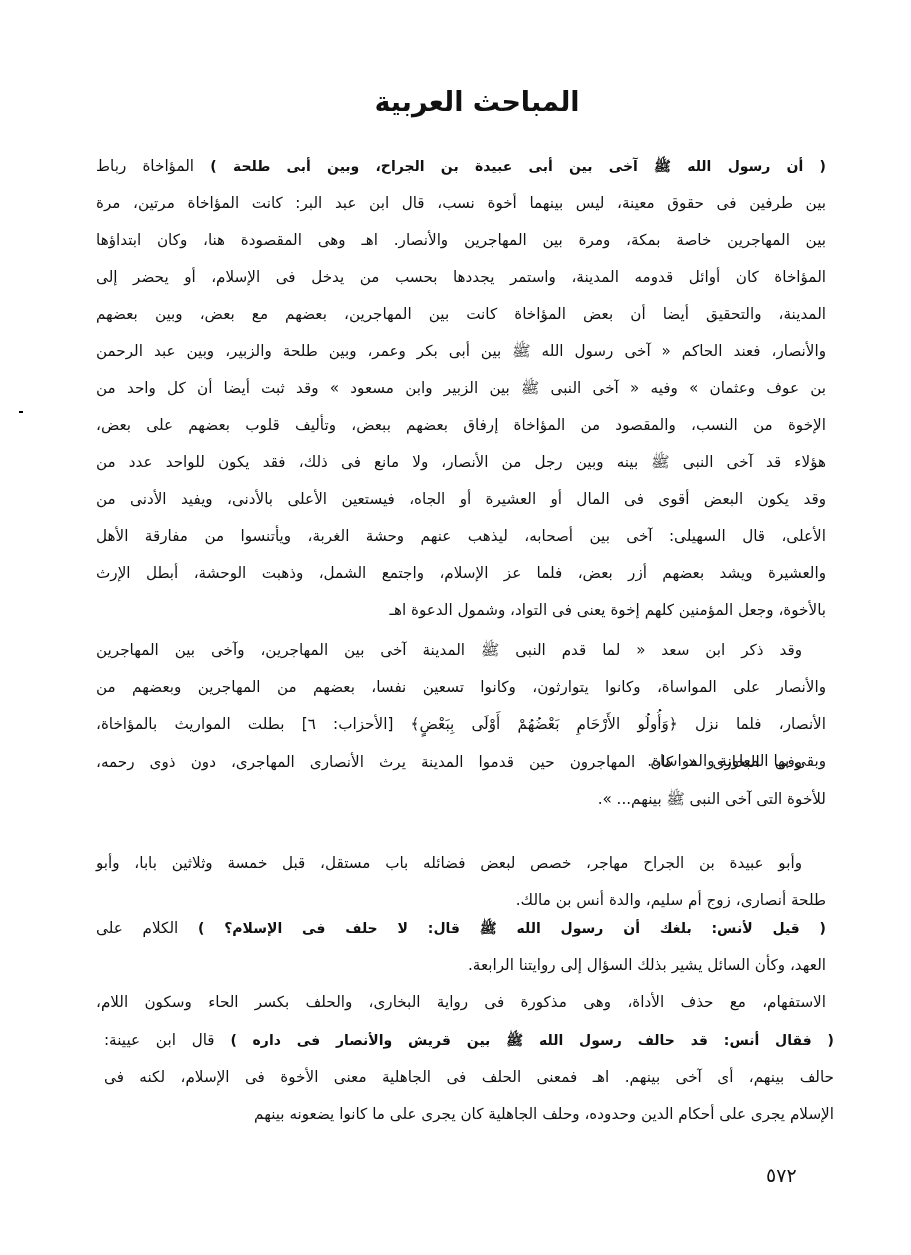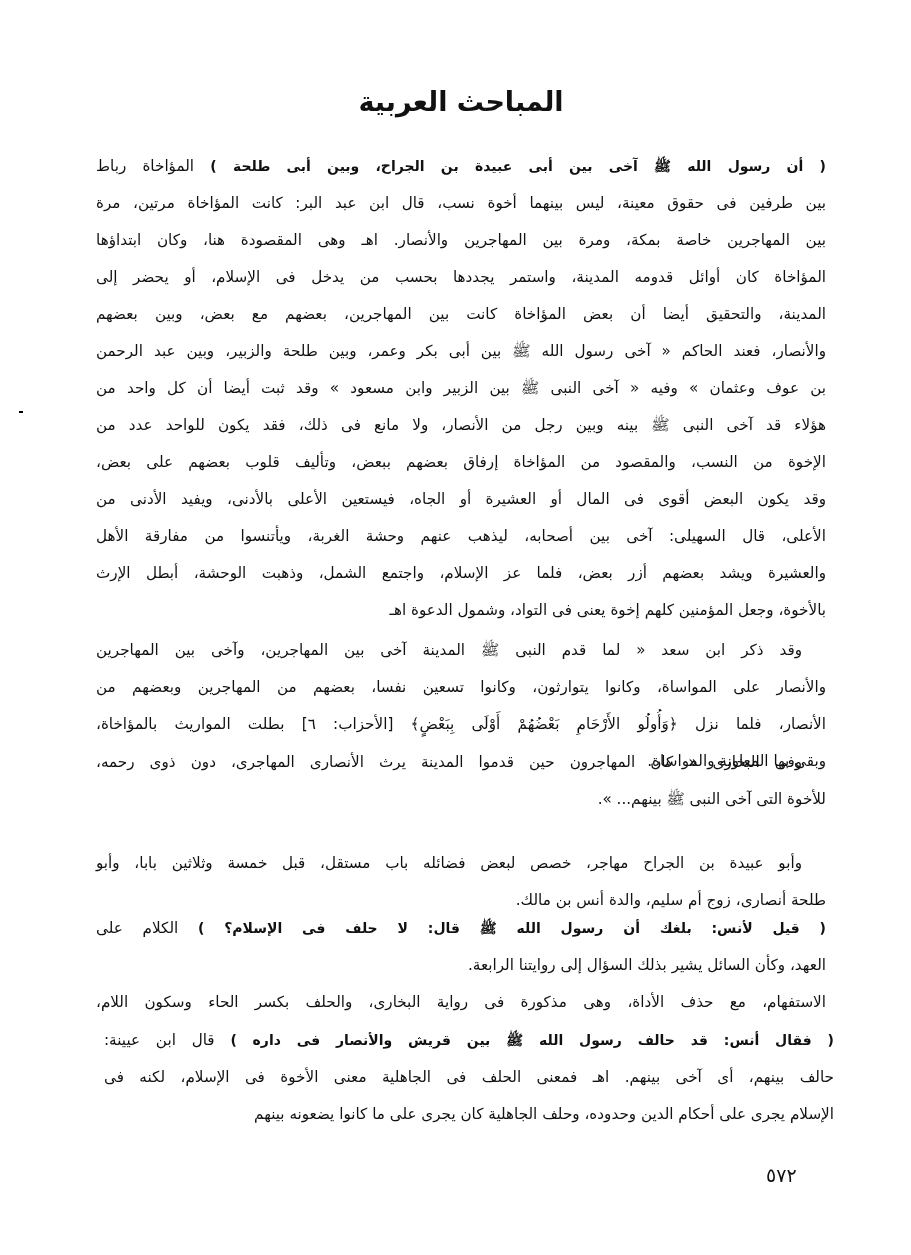--- a/index.html
+++ b/index.html
@@ -2,21 +2,21 @@
 <html><head>
 <meta charset="utf-8">
 <style>
   html, body { margin: 0; padding: 0; background: #ffffff; }
   body {
     width: 911px; height: 1255px; position: relative; overflow: hidden;
     font-family: "DejaVu Sans", sans-serif; color: #111;
   }
   .page { position: absolute; left: 96px; top: 0; width: 730px; direction: rtl; }
   .title {
-    position: absolute; top: 86px; left: 0; width: 730px; text-align: center;
+    position: absolute; top: 86px; left: 16px; width: 730px; text-align: center;
     font-size: 27px; font-weight: bold; letter-spacing: 0;
   }
   .para { position: absolute; left: 0; width: 730px; font-size: 15.2px; line-height: 37px; text-align: justify; text-align-last: right; }
   .para .line { display: block; white-space: nowrap; text-align: justify; text-align-last: justify; }
   .para .line.last { text-align-last: right; }
   .para .line.indent { padding-right: 24px; }
   .hl { font-weight: bold; font-size: 14px; }
   .plain { font-weight: normal; }
   .pagenum { position: absolute; top: 1164px; left: 766px; font-size: 19px; direction: rtl; }
   .stray { position: absolute; left: 19px; top: 411px; width: 4px; height: 2px; background: #000; }
@@ -28,22 +28,22 @@
   <div class="title">المباحث العربية</div>
   <div id="body-text">
       <div class="para" style="top: 148px;">
         <span class="line"><span class="hl">( أن رسول الله ﷺ آخى بين أبى عبيدة بن الجراح، وبين أبى طلحة )</span><span class="plain"> المؤاخاة رباط</span></span>
         <span class="line">بين طرفين فى حقوق معينة، ليس بينهما أخوة نسب، قال ابن عبد البر: كانت المؤاخاة  مرتين، مرة</span>
         <span class="line">بين المهاجرين خاصة بمكة، ومرة بين المهاجرين والأنصار. اهـ وهى المقصودة هنا، وكان ابتداؤها</span>
         <span class="line">المؤاخاة كان أوائل قدومه المدينة، واستمر يجددها بحسب من يدخل فى الإسلام، أو يحضر إلى</span>
         <span class="line">المدينة، والتحقيق أيضا أن بعض المؤاخاة كانت بين المهاجرين، بعضهم مع بعض، وبين بعضهم</span>
         <span class="line">والأنصار، فعند الحاكم « آخى رسول الله ﷺ بين أبى بكر وعمر، وبين طلحة والزبير، وبين عبد الرحمن</span>
         <span class="line">بن عوف وعثمان » وفيه « آخى النبى ﷺ بين الزبير وابن مسعود » وقد ثبت أيضا أن كل واحد من</span>
+        <span class="line">الإخوة من النسب، والمقصود من المؤاخاة إرفاق بعضهم ببعض، وتأليف قلوب بعضهم على بعض،</span>
         <span class="line">هؤلاء قد آخى النبى ﷺ بينه وبين رجل من الأنصار، ولا مانع فى ذلك، فقد يكون للواحد عدد من</span>
-        <span class="line">الإخوة من النسب، والمقصود من المؤاخاة إرفاق بعضهم ببعض، وتأليف قلوب بعضهم على بعض،</span>
         <span class="line">وقد يكون البعض أقوى فى المال أو العشيرة أو الجاه، فيستعين الأعلى بالأدنى، ويفيد الأدنى من</span>
         <span class="line">الأعلى، قال السهيلى: آخى بين أصحابه، ليذهب عنهم وحشة الغربة، ويأتنسوا من مفارقة الأهل</span>
         <span class="line">والعشيرة ويشد بعضهم أزر بعض، فلما عز الإسلام، واجتمع الشمل، وذهبت الوحشة، أبطل الإرث</span>
         <span class="line last">بالأخوة، وجعل المؤمنين كلهم إخوة يعنى فى التواد، وشمول الدعوة اهـ</span>
       </div>
       <div class="para" style="top: 632px;">
         <span class="line indent">وقد ذكر ابن سعد « لما قدم النبى ﷺ المدينة آخى بين المهاجرين، وآخى بين المهاجرين</span>
         <span class="line">والأنصار على المواساة، وكانوا يتوارثون، وكانوا تسعين نفسا، بعضهم من المهاجرين وبعضهم من</span>
         <span class="line">الأنصار، فلما نزل ﴿وَأُولُو الأَرْحَامِ بَعْضُهُمْ أَوْلَى بِبَعْضٍ﴾ [الأحزاب: ٦] بطلت المواريث بالمؤاخاة،</span>
         <span class="line last">وبقى بها المعاونة والمواساة.</span>

